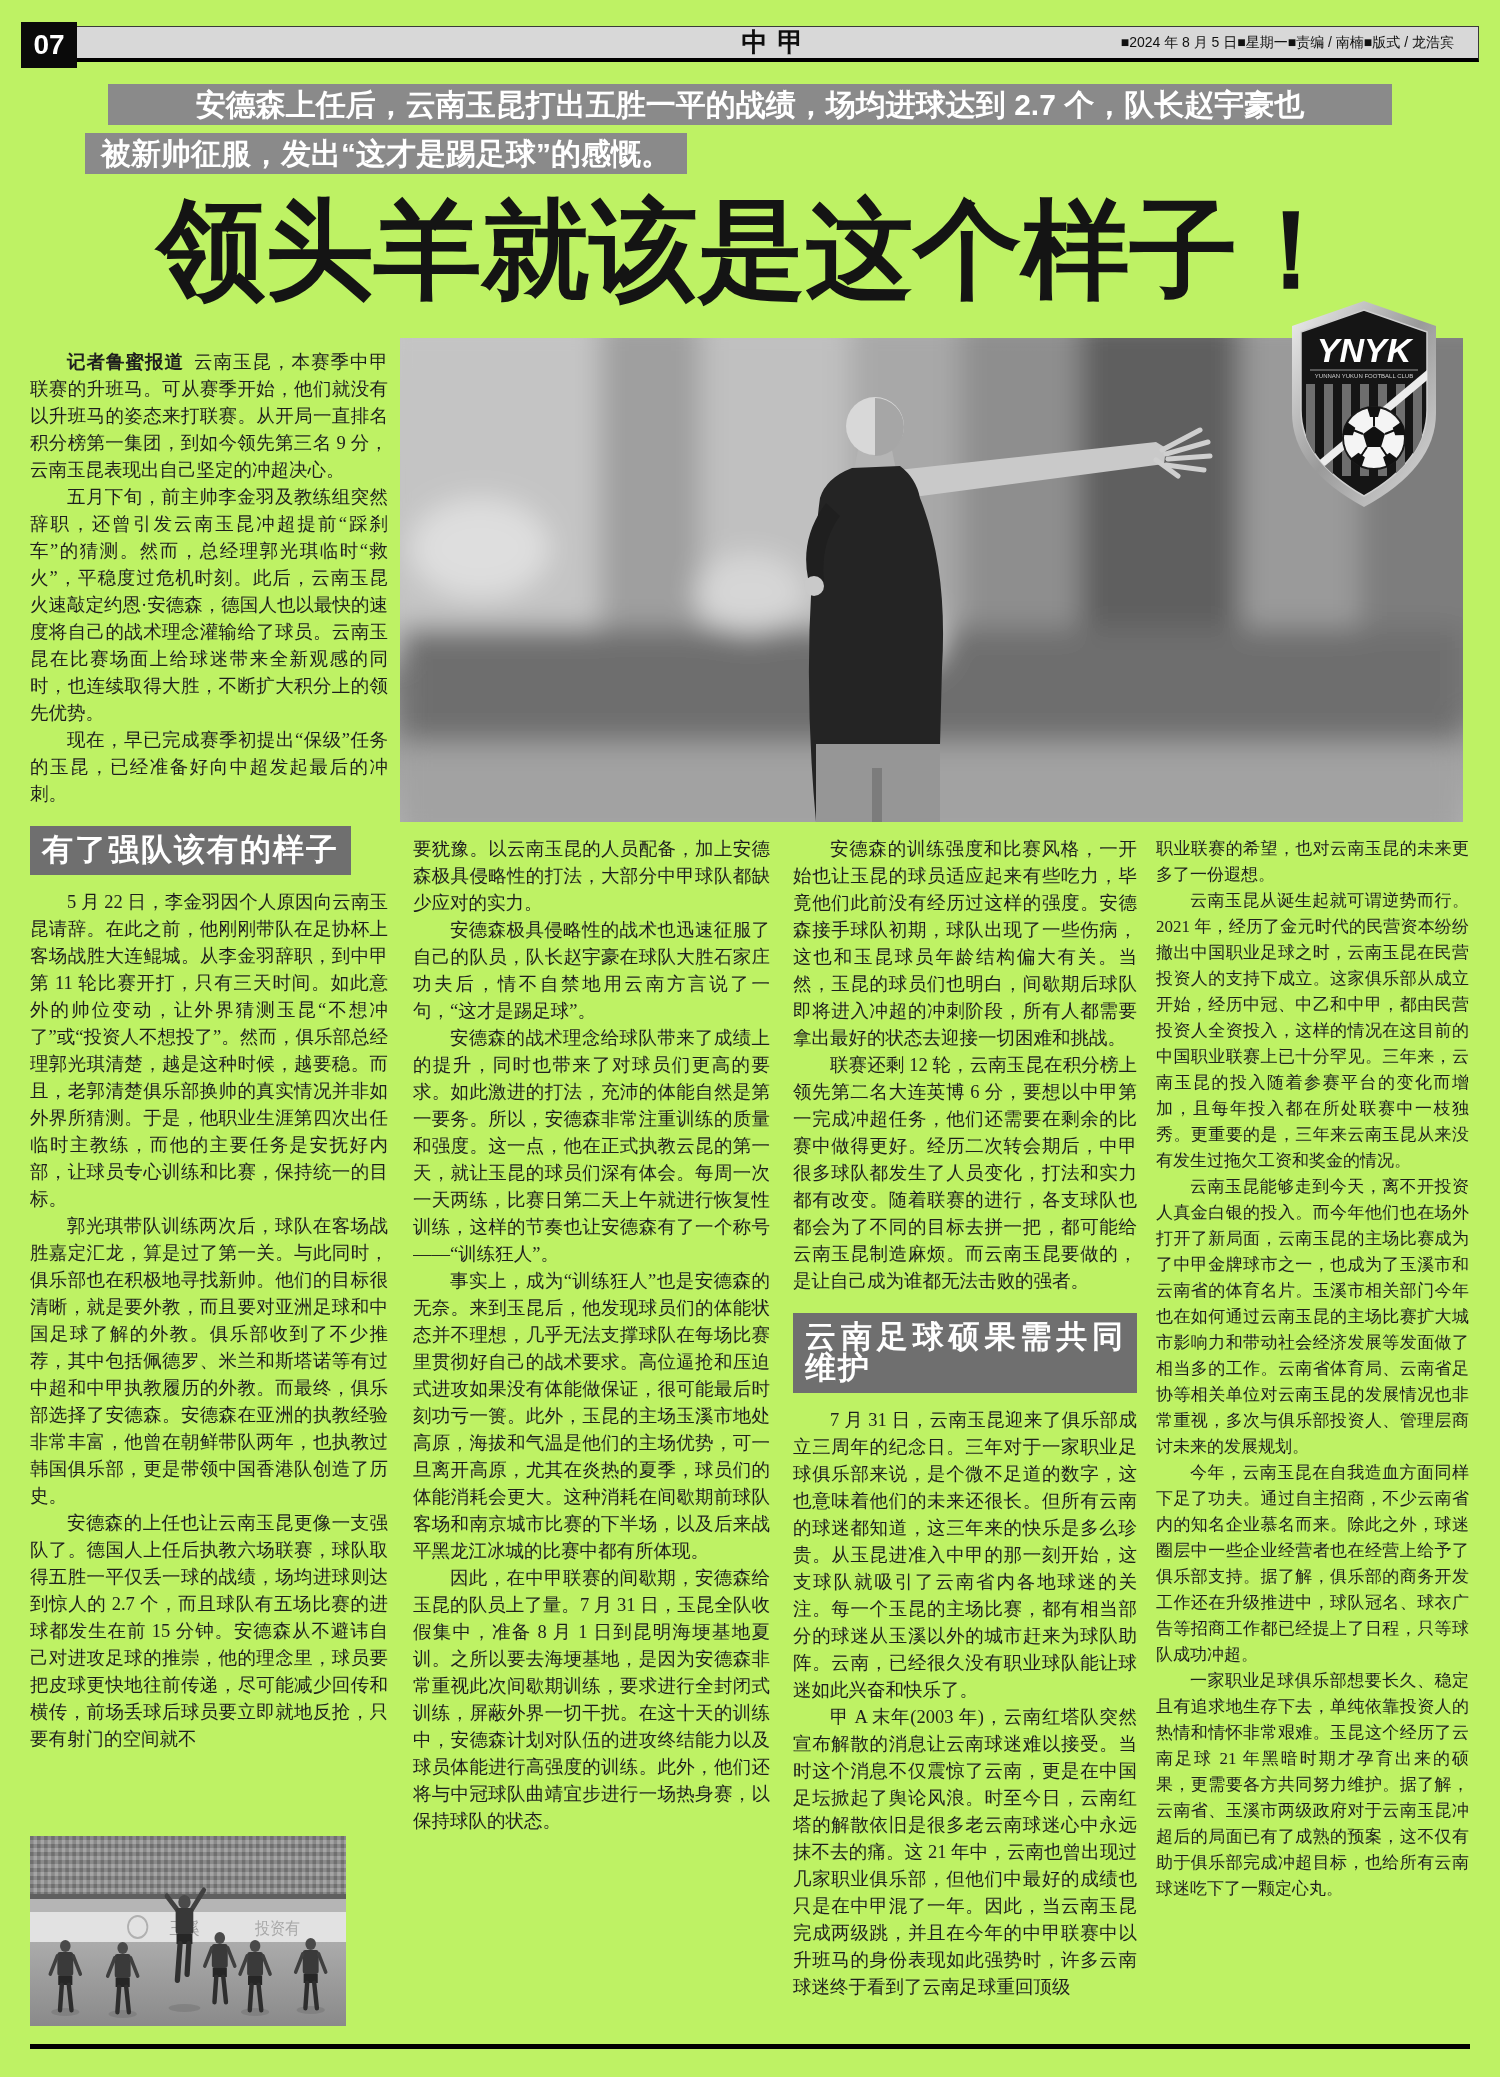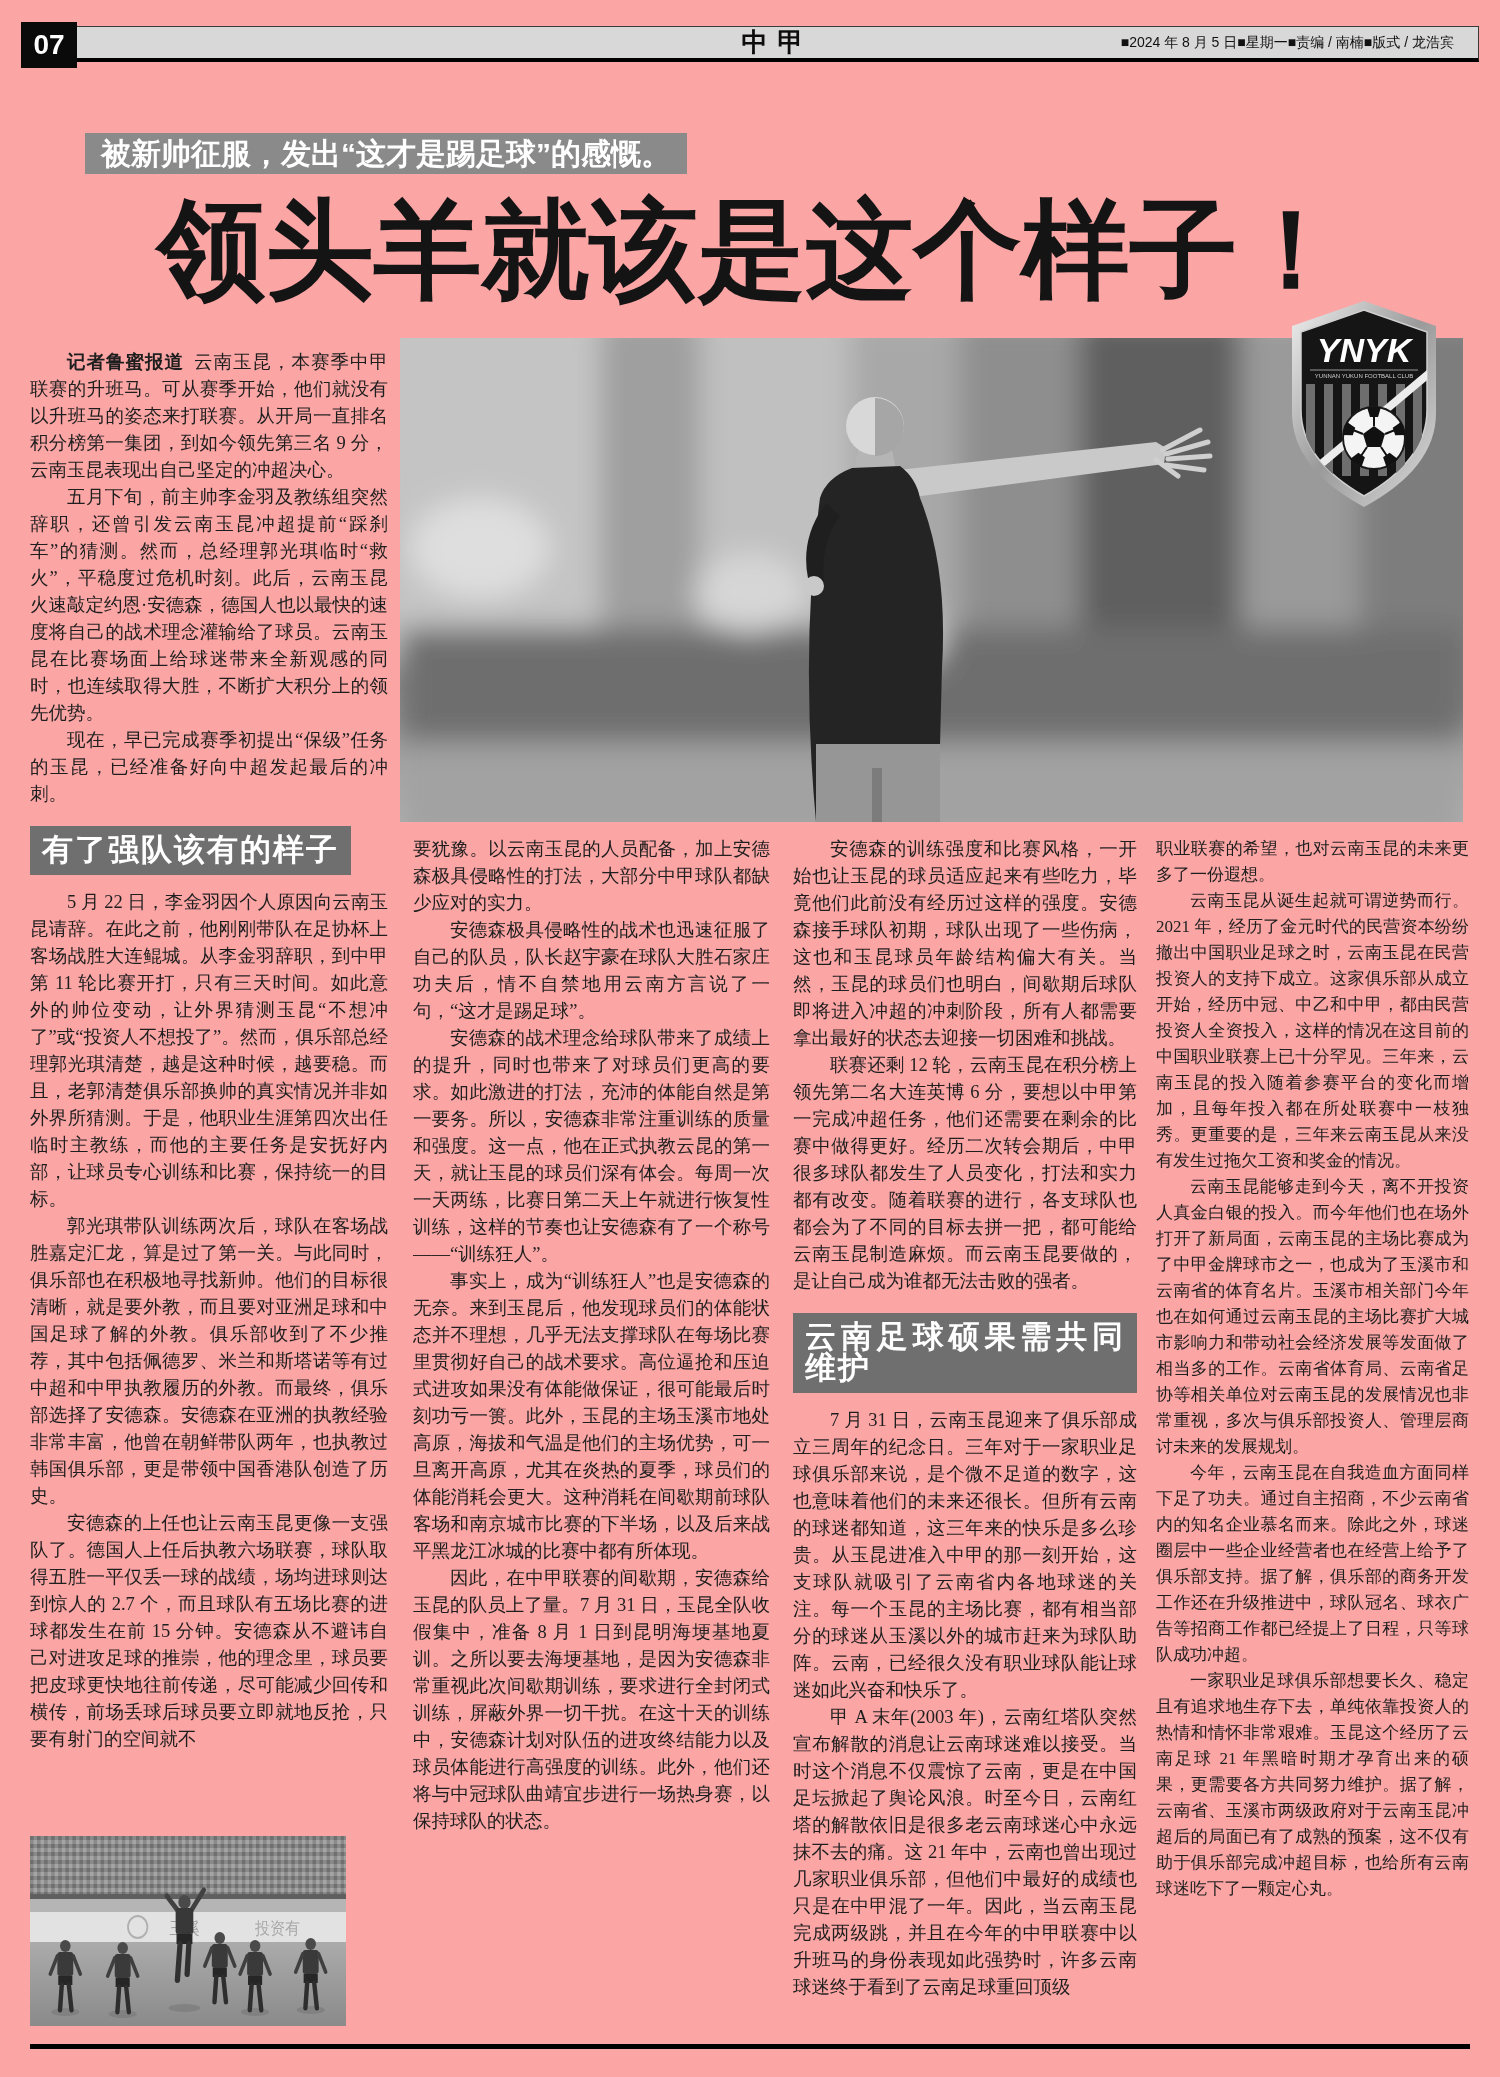--- a/index.html
+++ b/index.html
@@ -1,16 +1,16 @@
 <!DOCTYPE html>
 <html><head>
 <meta charset="utf-8">
 <style>
   html,body{margin:0;padding:0;background:#ffffff;}
-  .page{position:relative;width:1500px;height:2077px;background:#fca5a5;overflow:hidden;
+  .page{position:relative;width:1500px;height:2077px;background:#bef264;overflow:hidden;
         font-family:"Liberation Serif","DejaVu Serif",serif;color:#1c1c1c;}
 
   
   .pagenum{position:absolute;left:21px;top:22px;width:56px;height:46px;background:#0a0a0a;
            color:#ffffff;font-family:"Liberation Sans","DejaVu Sans",sans-serif;font-weight:bold;
            font-size:28px;display:flex;align-items:center;justify-content:center;z-index:3;}
   .headerbar{position:absolute;left:76px;top:26px;width:1403px;height:36px;background:#d8d8d8;
              border:1px solid #3a3a3a;border-bottom:4px solid #000;box-sizing:border-box;
              display:flex;align-items:center;z-index:2;}
   .section-title{position:absolute;left:50%;transform:translateX(-50%);
@@ -57,20 +57,21 @@
 <body>
 
 <div class="page">
 
   <div class="pagenum">07</div>
   <div class="headerbar">
     <span class="section-title">中甲</span>
     <span class="edition-meta">■2024 年 8 月 5 日■星期一■责编 / 南楠■版式 / 龙浩宾</span>
   </div>
 
+  <div class="standfirst sf1">安德森上任后，云南玉昆打出五胜一平的战绩，场均进球达到 2.7 个，队长赵宇豪也</div>
   <div class="standfirst sf2">被新帅征服，发出“这才是踢足球”的感慨。</div>
 
   <h1 class="headline">领头羊就该是这个样子！</h1>
 
   <figure class="photo-main">
     <svg viewBox="0 0 1063 484" preserveAspectRatio="none">
       <defs>
         <filter id="blurBig" x="-10%" y="-10%" width="120%" height="120%">
             <feGaussianBlur stdDeviation="14"></feGaussianBlur>
           </filter>

